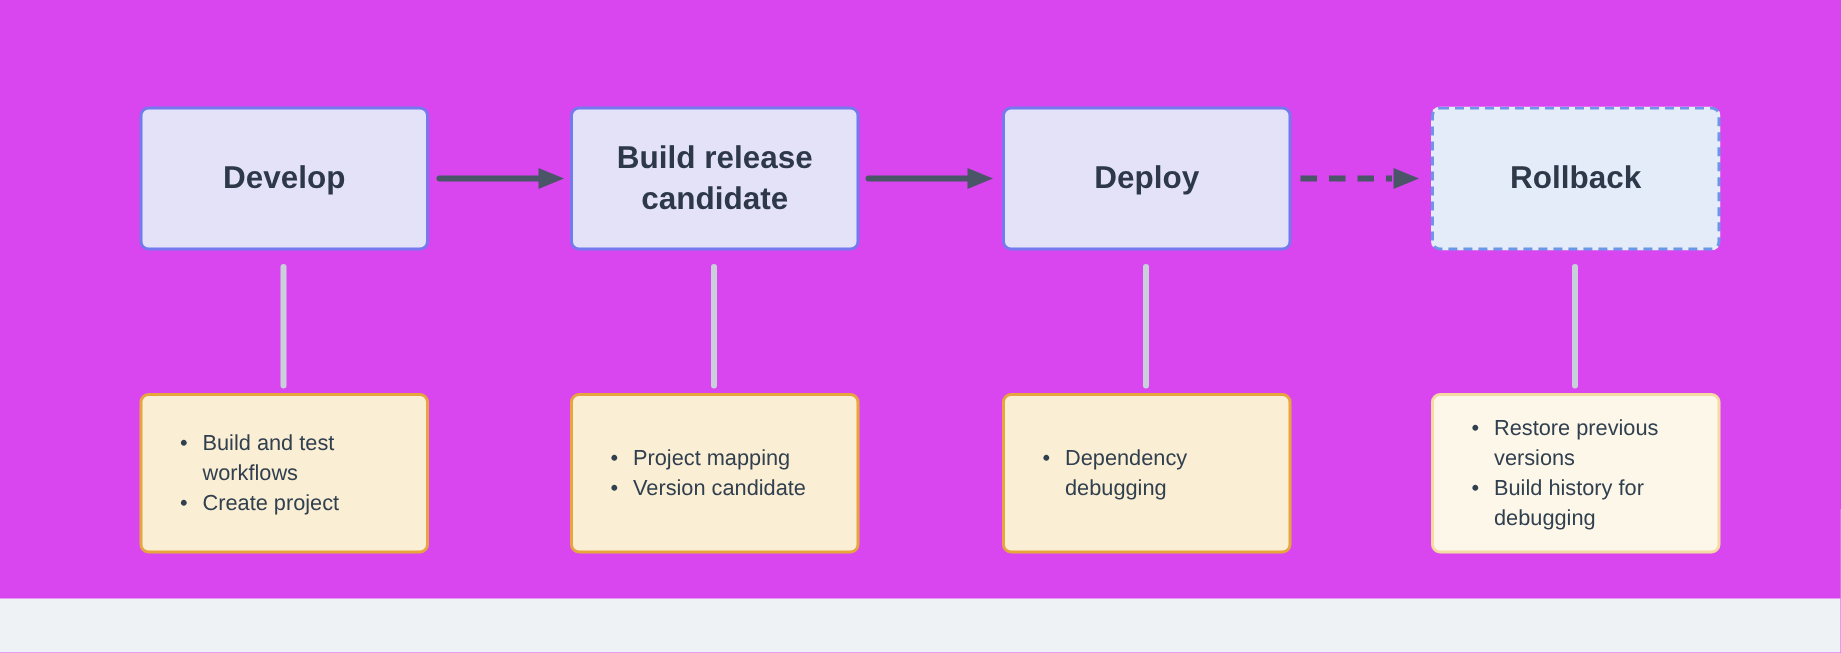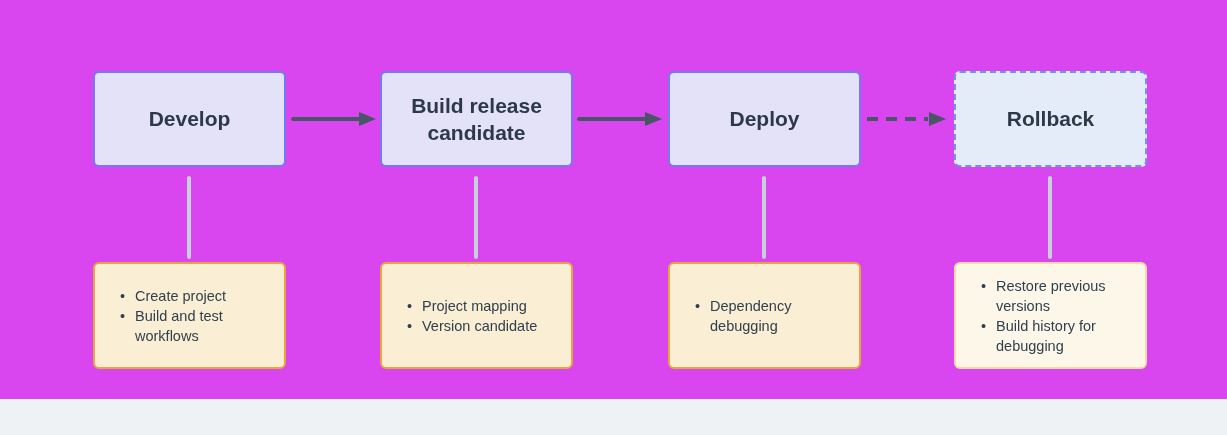--- a/index.html
+++ b/index.html
@@ -118,22 +118,22 @@
 
 <div class="canvas">
 
   <div class="col col-1">
     <div class="node node-solid">
       <span class="node-label">Develop</span>
     </div>
     <div class="vconn"></div>
     <div class="detail detail-strong">
       <ul>
+        <li>Build and test workflows</li>
         <li>Create project</li>
-        <li>Build and test workflows</li>
       </ul>
     </div>
   </div>
 
   <div class="col col-2">
     <div class="node node-solid">
       <span class="node-label">Build release candidate</span>
     </div>
     <div class="vconn"></div>
     <div class="detail detail-strong">

